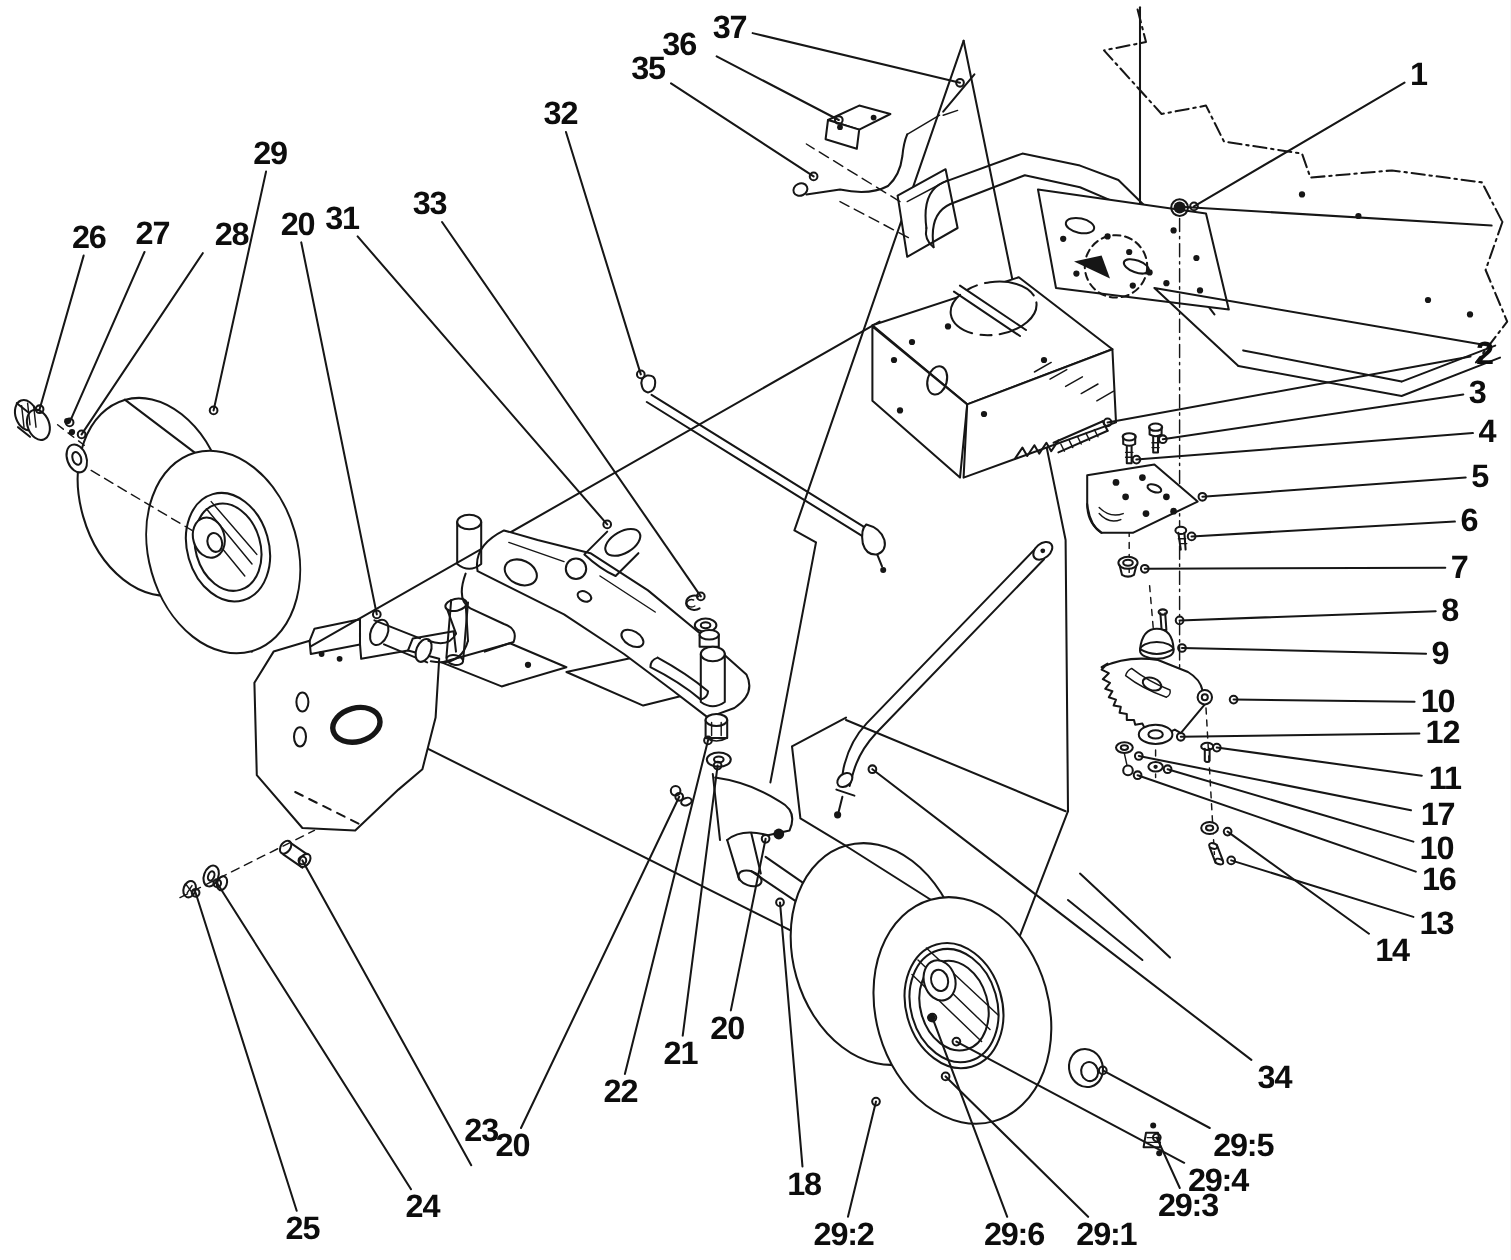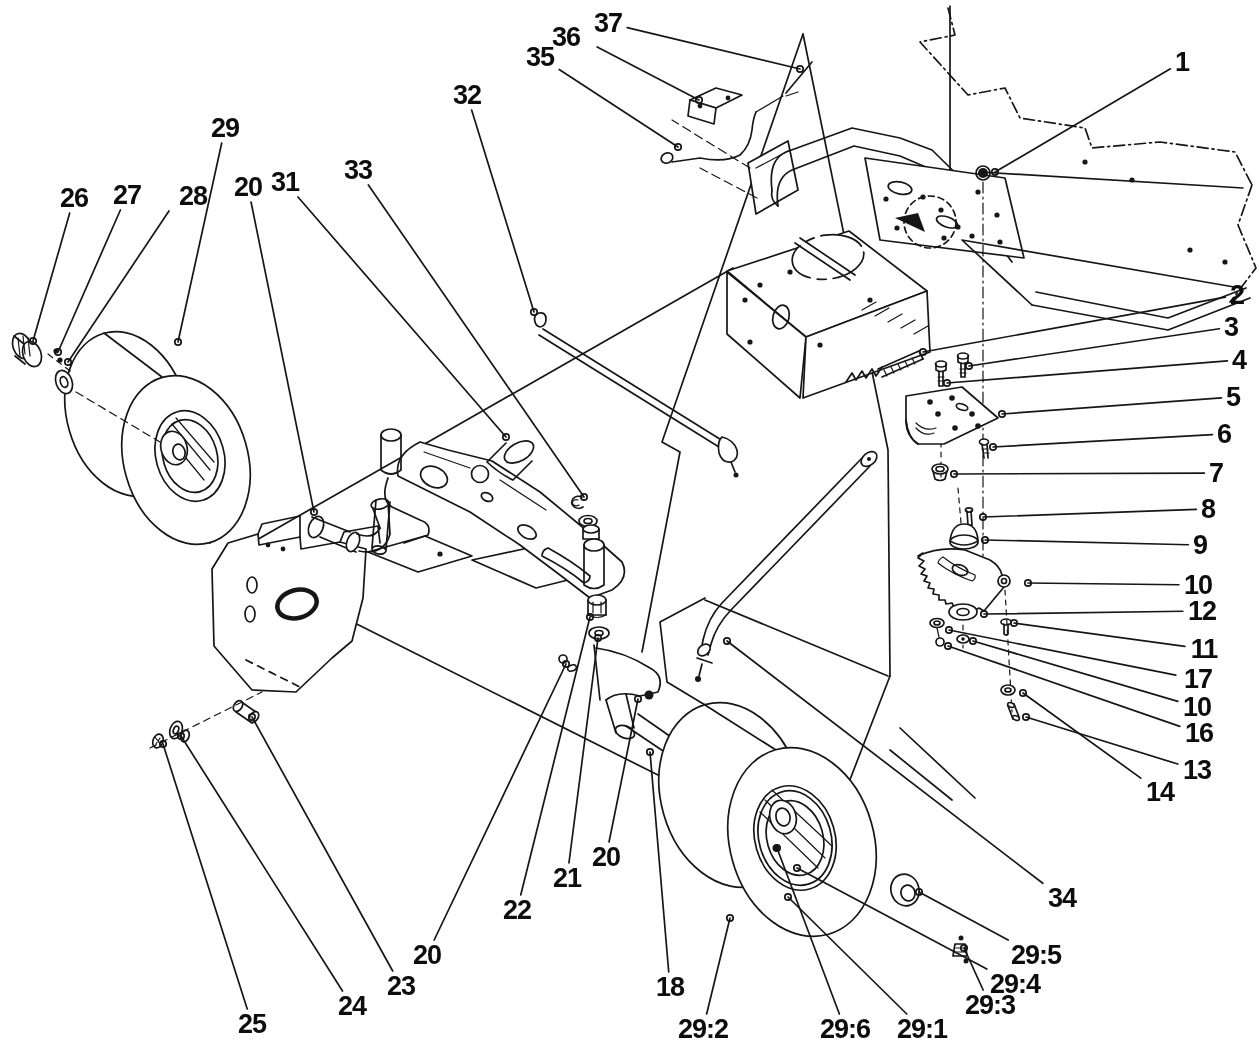--- a/index.html
+++ b/index.html
@@ -476,21 +476,21 @@
       <div class="callout" style="left: 1015px; top: 984px;">29:4</div>
       <div class="callout" style="left: 990px; top: 1005px;">29:3</div>
       <div class="callout" style="left: 922px; top: 1029px;">29:1</div>
       <div class="callout" style="left: 845px; top: 1029px;">29:6</div>
       <div class="callout" style="left: 703px; top: 1029px;">29:2</div>
       <div class="callout" style="left: 670px; top: 987px;">18</div>
       <div class="callout" style="left: 606px; top: 857px;">20</div>
       <div class="callout" style="left: 567px; top: 878px; text-align: right;">21</div>
       <div class="callout" style="left: 517px; top: 910px;">22</div>
       <div class="callout" style="left: 427px; top: 955px;">20</div>
-      <div class="callout" style="left: 401px; top: 986px;">23</div>
+      <div class="callout" style="left: 401px; top: 942px;">23</div>
       <div class="callout" style="left: 352px; top: 1006px;">24</div>
       <div class="callout" style="left: 252px; top: 1024px;">25</div>
       <div class="callout" style="left: 74px; top: 198px;">26</div>
       <div class="callout" style="left: 127px; top: 195px;">27</div>
       <div class="callout" style="left: 193px; top: 196px;">28</div>
       <div class="callout" style="left: 225px; top: 128px;">29</div>
       <div class="callout" style="left: 248px; top: 187px;">20</div>
       <div class="callout" style="left: 285px; top: 182px;">31</div>
       <div class="callout" style="left: 358px; top: 170px;">33</div>
       <div class="callout" style="left: 467px; top: 95px;">32</div>

